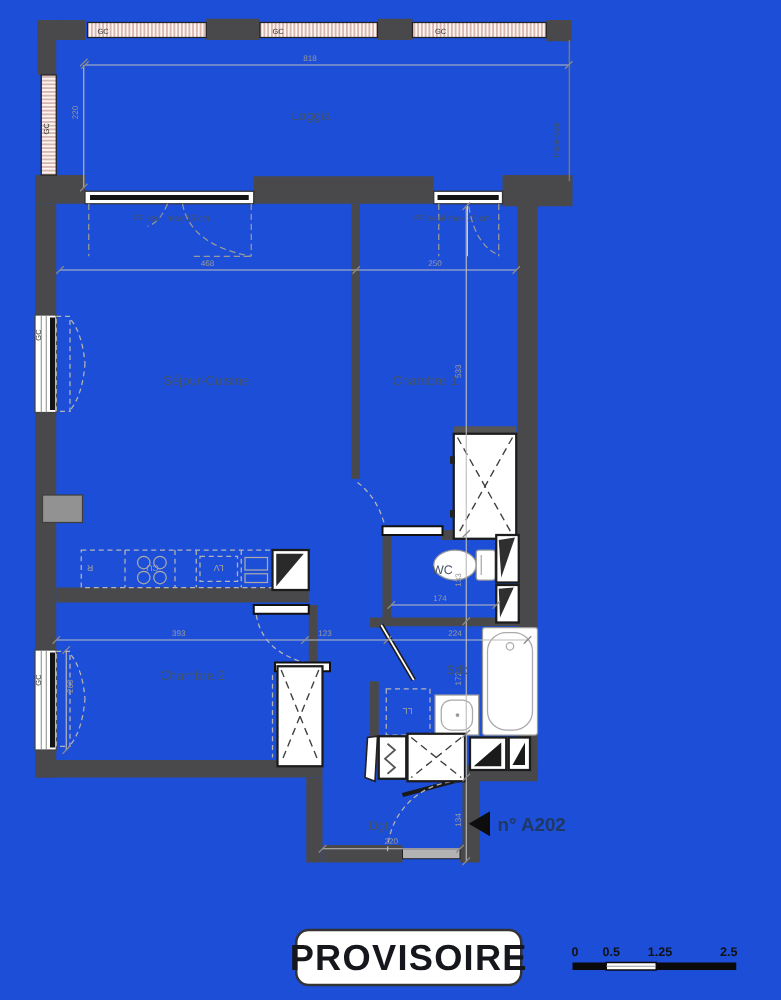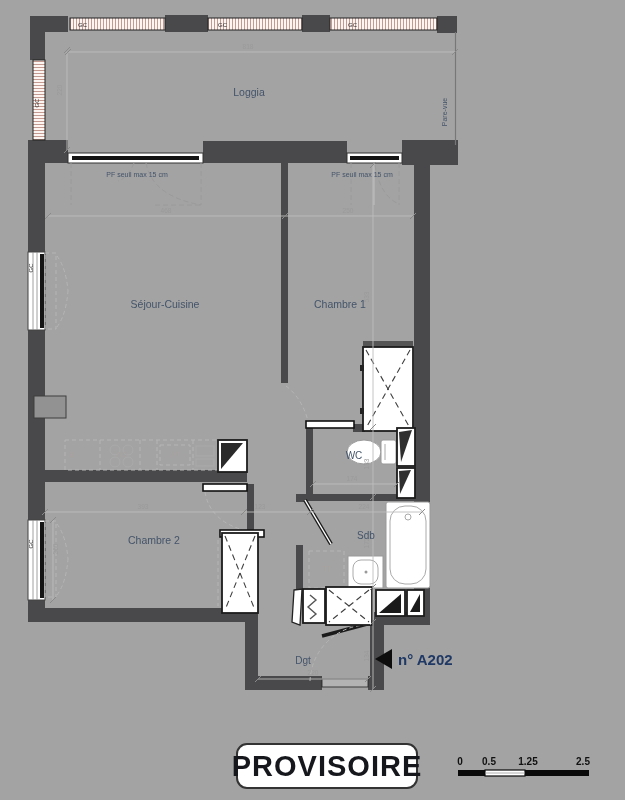--- a/index.html
+++ b/index.html
@@ -1,17 +1,17 @@
 <!DOCTYPE html>
 <html><head>
 <meta charset="utf-8">
 <style>
   html,body{margin:0;padding:0;background:#fff;}
   body{font-family:"Liberation Sans", sans-serif;}
-  .stage{position:relative;width:625px;height:800px;background:#a3a3a3;overflow:hidden;}
+  .stage{position:relative;width:625px;height:800px;background:#1d4ed8;overflow:hidden;}
   svg text{font-family:"Liberation Sans", sans-serif;}
   .room{font-size:10.5px;fill:#44546a;}
   .room-sm{font-size:10px;fill:#44546a;}
   .dim{font-size:6.5px;fill:#9a9a9a;}
   .gc{font-size:6px;fill:#2f2f2f;}
   .pf{font-size:7px;fill:#44546a;}
   .app{font-size:7px;fill:#a9a2a0;}
   .scalelbl{font-size:10px;font-weight:bold;fill:#111;}
   .stamp{font-size:29px;font-weight:600;letter-spacing:1px;fill:#15171c;}
   .unitno{font-size:15px;font-weight:bold;fill:#1f3864;}

